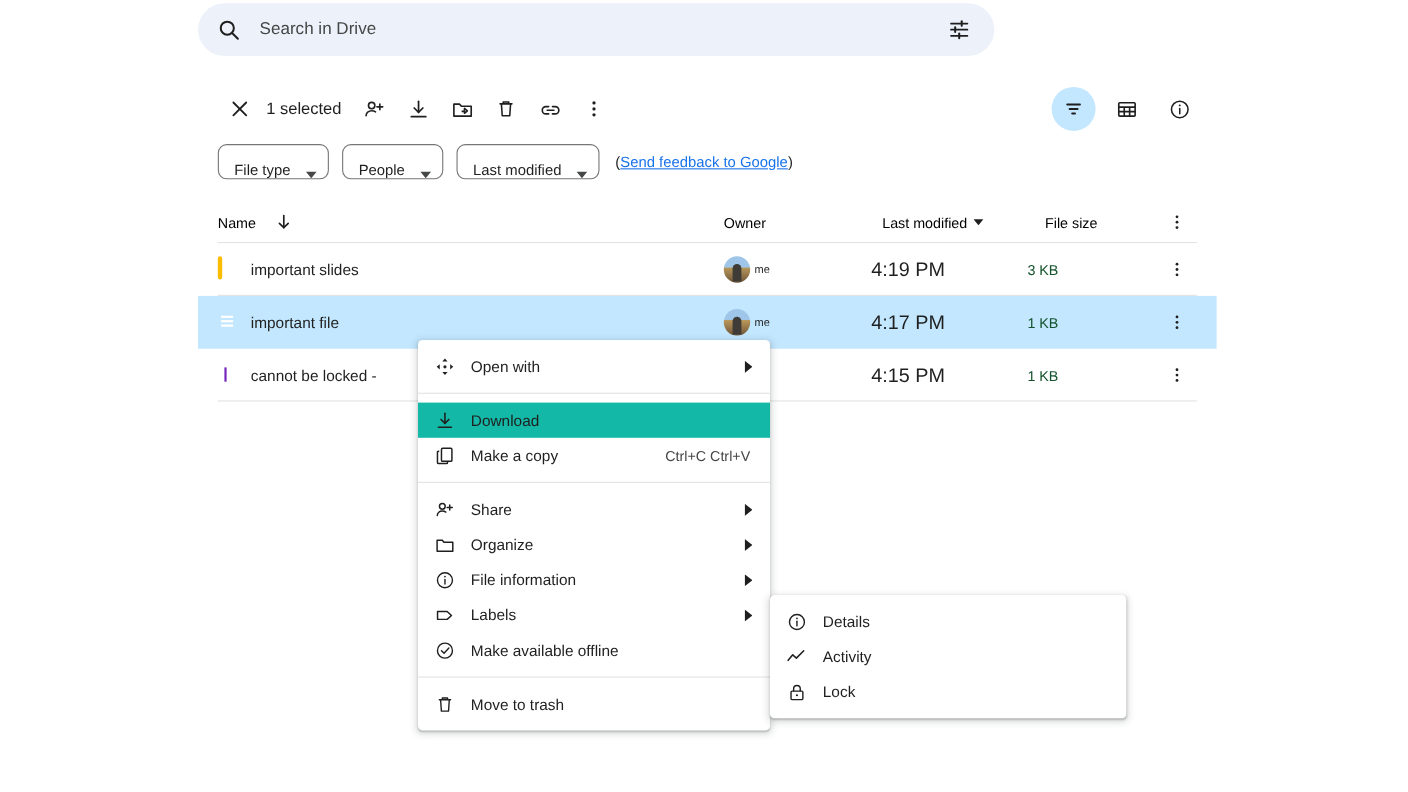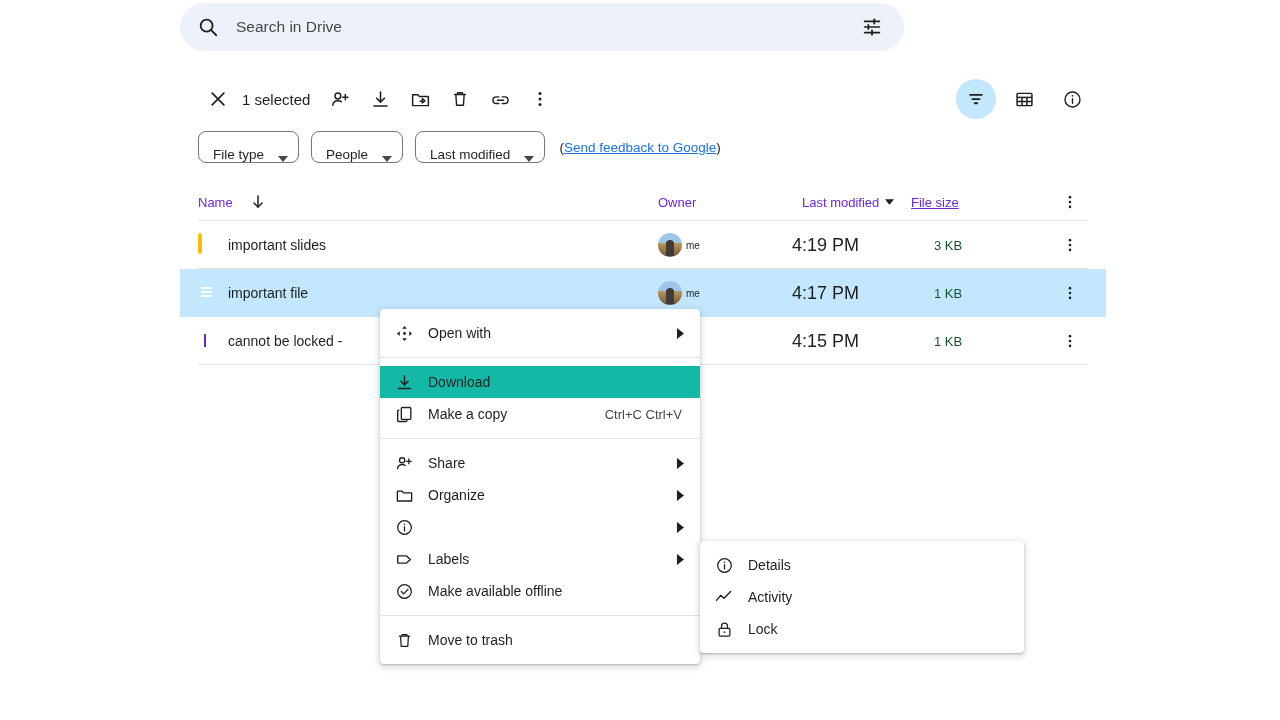--- a/index.html
+++ b/index.html
@@ -55,29 +55,29 @@
     font-size: 13.5px; color: #1f1f1f; background: #fff; cursor: pointer; white-space: nowrap;
   }
   .chip .caret { margin-left: 14px; }
   .feedback { font-size: 13.5px; color: #1f1f1f; margin-left: 2px; white-space: nowrap; }
   .feedback a { color: #1a73e8; text-decoration: underline; }
 
   
   .thead {
     position: absolute; left: 18px; top: 130px; width: 890px; height: 38px;
     border-bottom: 1px solid #e3e3e3;
-    font-size: 13px; color: #6d28d9;
+    font-size: 13px; color: #000000;
   }
   .thead .cell, .trow .cell { position: absolute; top: 0; height: 38px; display: flex; align-items: center; }
   .th-name { left: 0; }
   .th-name .sortarrow { margin-left: 18px; }
   .th-owner { left: 460px; }
   .th-mod { left: 604px; }
   .th-mod .caret { margin-left: 6px; }
-  .th-size { left: 713px; text-decoration: underline; }
+  .th-size { left: 752px; }
   .th-kebab { left: 852px; width: 40px; justify-content: center; }
 
   .rows { position: absolute; left: 0; top: 168px; width: 926px; }
   .trow { position: relative; height: 48px; width: 926px; }
   .trow.selected { background: #c2e7ff; }
   .trow .cell { height: 48px; }
   .c-name { left: 18px; display: flex; align-items: center; }
   .c-name .fname { font-size: 14px; color: #1f1f1f; margin-left: 30px; white-space: nowrap; }
   .c-owner { left: 478px; display: flex; align-items: center; }
   .c-owner .who { font-size: 10px; color: #1f1f1f; margin-left: 4px; text-align: center; }
@@ -460,20 +460,21 @@
     </div>
 
     <div class="mi">
       <span class="mi-icon">
         <svg width="19" height="19" viewBox="0 0 24 24" fill="none" stroke="#1f1f1f" stroke-width="1.6">
           <circle cx="12" cy="12" r="8.6"></circle>
             <line x1="12" y1="11" x2="12" y2="16.4" stroke-linecap="round"></line>
             <circle cx="12" cy="7.8" r="1" fill="#1f1f1f" stroke="none"></circle>
         </svg>
       </span>
+      <span class="mi-label">File information</span>
       <span class="mi-arrow">
         <svg width="7" height="11" viewBox="0 0 7 11" fill="#1f1f1f">
             <polygon points="0,0 7,5.5 0,11"></polygon>
           </svg>
       </span>
     </div>
 
     <div class="mi">
       <span class="mi-icon">
         <svg width="19" height="19" viewBox="0 0 24 24" fill="none" stroke="#1f1f1f" stroke-width="1.7" stroke-linejoin="round">

